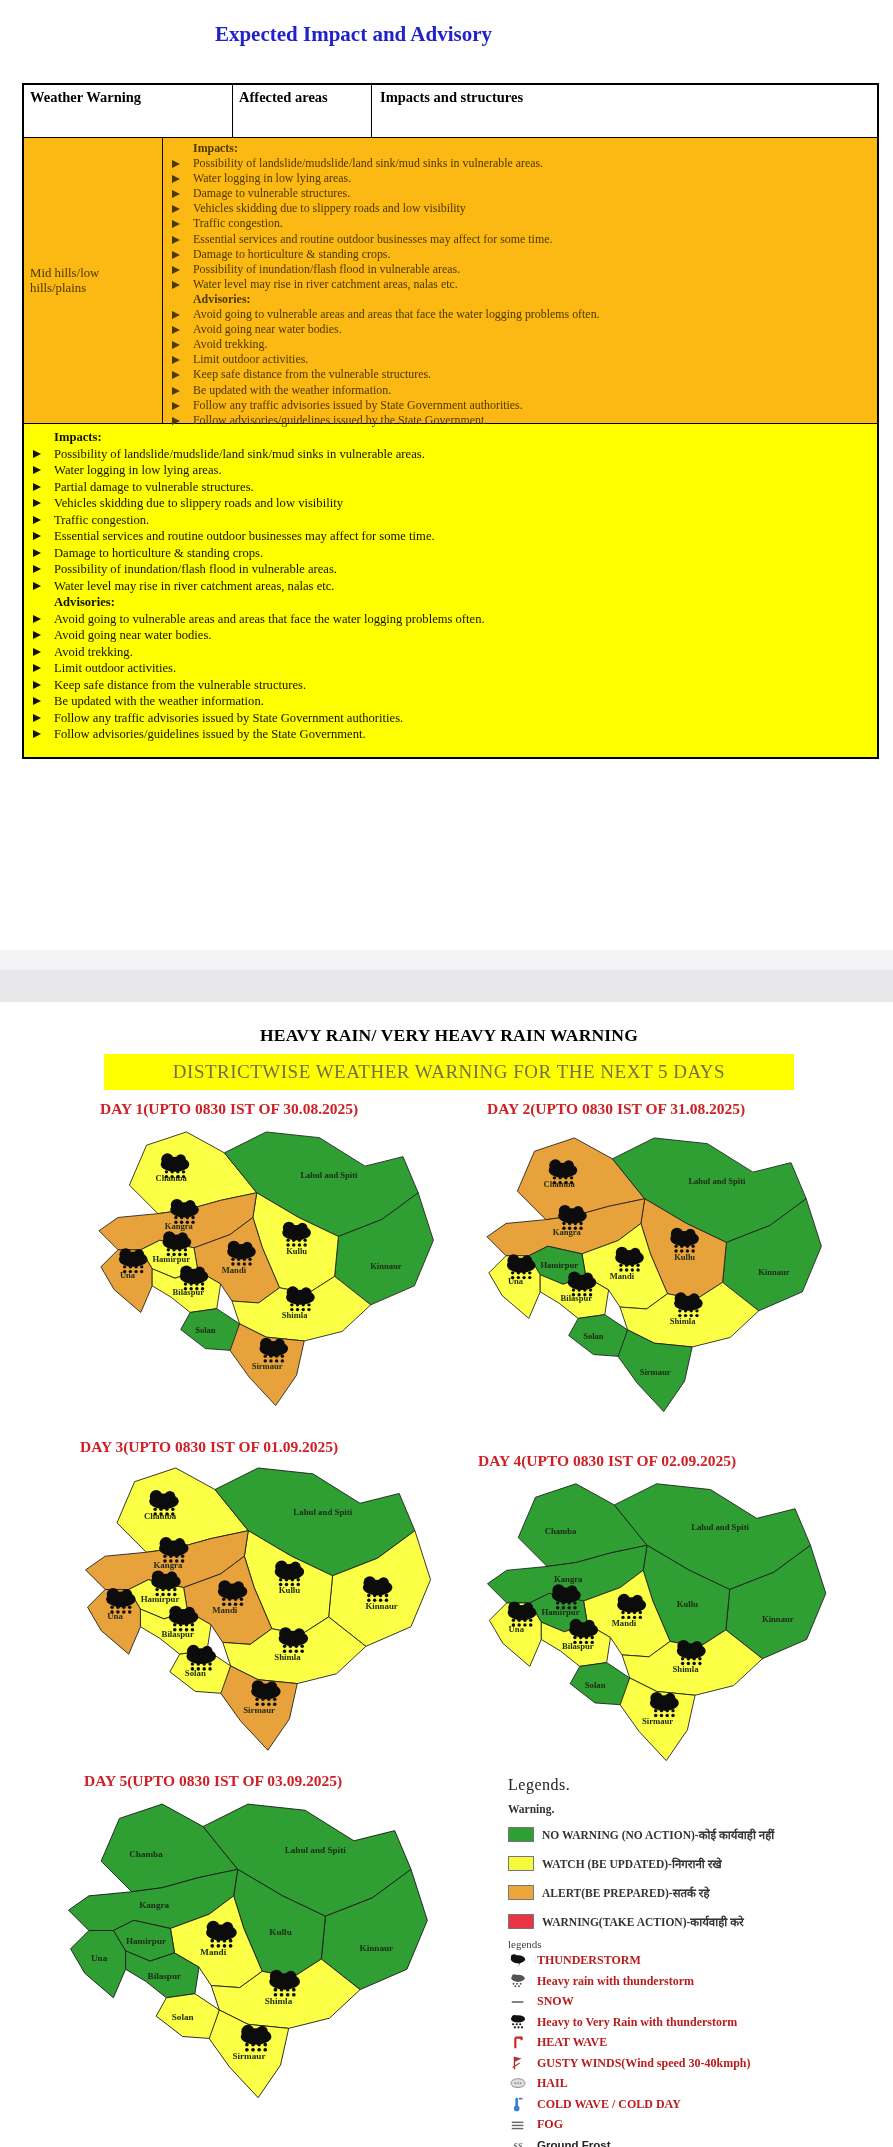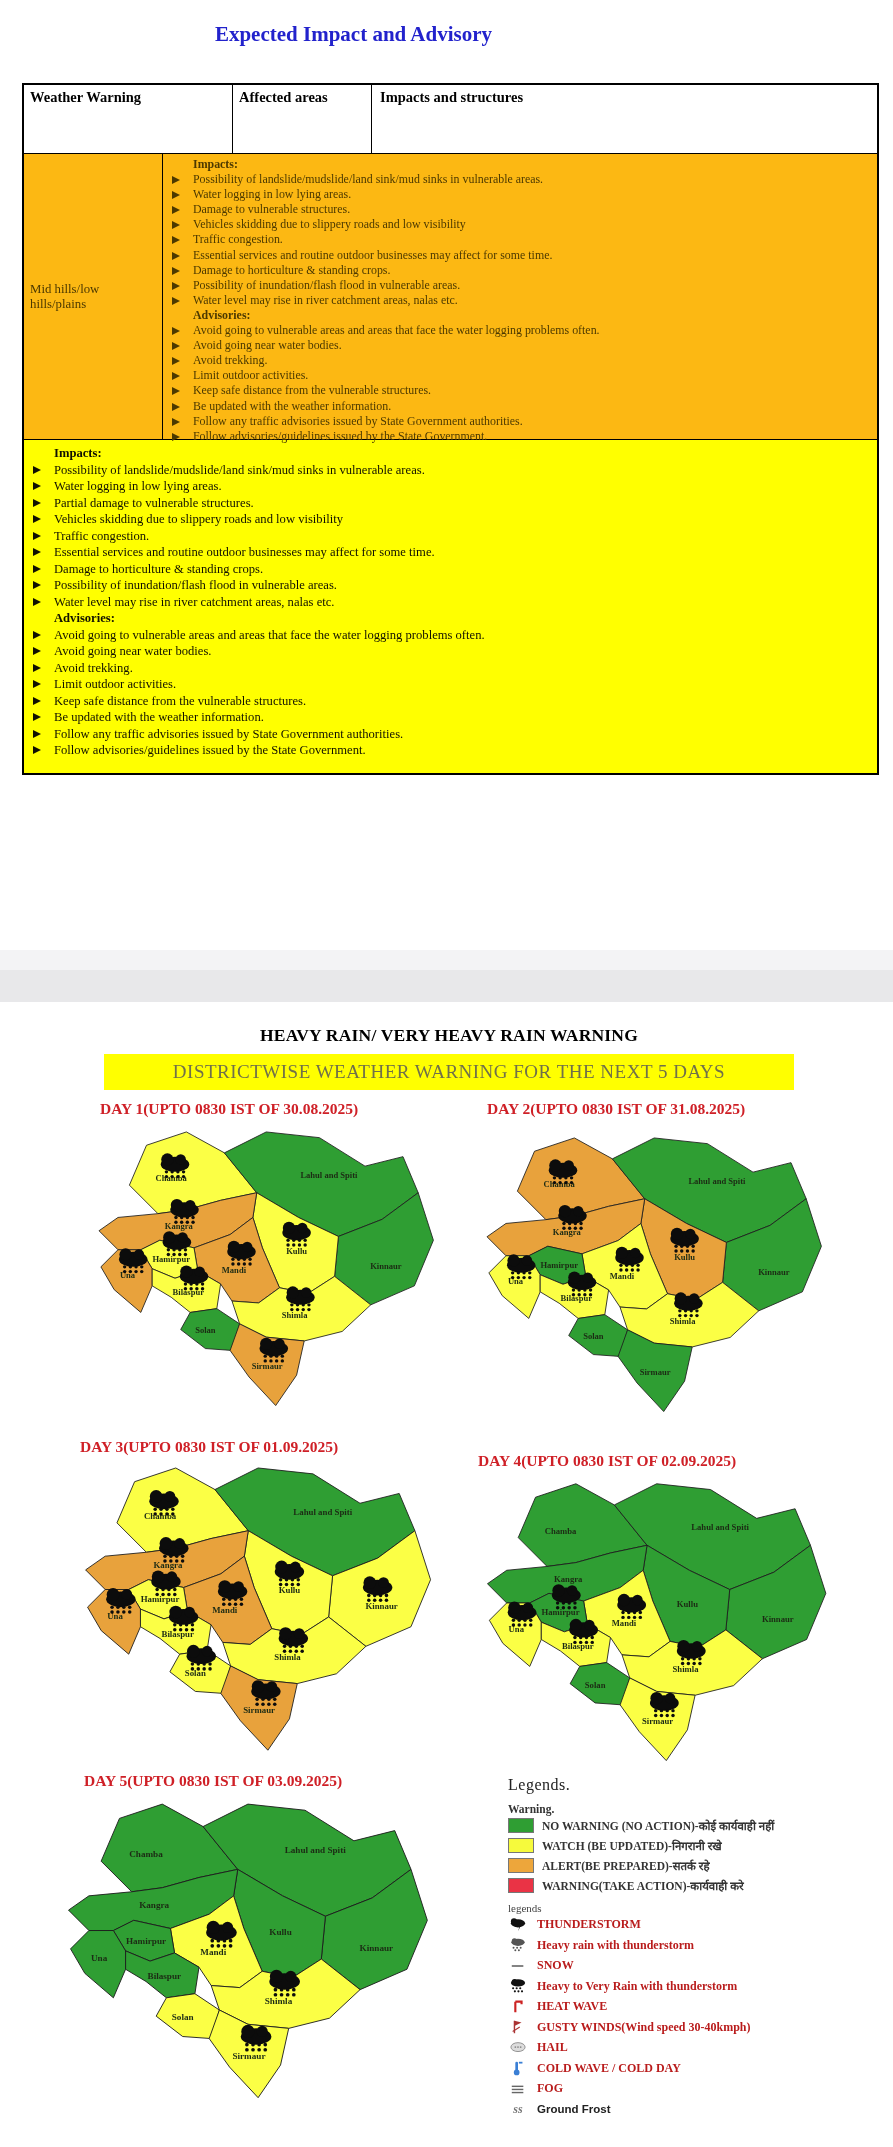--- a/index.html
+++ b/index.html
@@ -8,21 +8,21 @@
   
   .doc-title{position:absolute;left:0;top:22px;width:707px;text-align:center;
              font-size:21px;font-weight:bold;}
   
   .tbl{position:absolute;left:22px;top:83px;width:853px;border:2px solid #000;}
   .trow{display:flex;border-top:1.6px solid #000;}
   .trow:first-child{border-top:none;}
   .c1{width:209px;border-right:1.4px solid #000;box-sizing:border-box;padding:5px 6px;}
   .c2{width:139px;border-right:1.4px solid #000;box-sizing:border-box;padding:5px 6px;}
   .c3{flex:1;box-sizing:border-box;padding:3px 6px 3px 0;}
-  .hrow{height:68px;border-radius:27px;}
+  .hrow{height:52px;border-radius:27px;}
   .hrow .c1,.hrow .c2,.hrow .c3{font-weight:bold;font-size:14.5px;padding-top:4px;}
   .hrow .c3{padding-left:8px;}
   .drow .c1{display:flex;align-items:center;font-weight:bold;font-size:13px;}
   .drow .c2{display:flex;align-items:center;font-size:12.8px;}
   .row-orange{background:#fcb813;height:285px;color:#4c3900;}
   .row-yellow{background:#ffff00;height:333px;color:#111100;}
   .row-orange .c3{font-size:11.9px;line-height:15.1px;}
   .row-yellow .c3{font-size:12.6px;line-height:16.5px;padding-top:5px;}
   .bl{display:flex;align-items:flex-start;}
   .arr{flex:0 0 30px;display:flex;justify-content:flex-start;padding-left:9px;box-sizing:border-box;}
@@ -41,21 +41,21 @@
           display:flex;align-items:center;justify-content:center;
           font-size:19px;color:#70704a;letter-spacing:.5px;}
   .day-title{position:absolute;font-size:15.5px;font-weight:bold;color:#cf2027;white-space:nowrap;}
   .map-holder{position:absolute;}
   .map-holder svg{display:block;}
   .dlabel{font-family:"Liberation Serif",serif;font-weight:bold;fill:#1c2b14;}
   
   .legend{position:absolute;left:508px;top:1776px;width:315px;font-family:"Liberation Serif",serif;}
   .lg-title{font-size:16px;letter-spacing:.5px;color:#222;}
   .lg-warning{font-size:11.5px;font-weight:bold;margin-top:9px;color:#333;}
-  .wrow{display:flex;align-items:center;height:19px;margin-top:1px;}
+  .wrow{display:flex;align-items:center;height:19px;margin-top:10px;}
   .wrow .sw{width:24px;height:13px;border:1px solid #777;margin-right:8px;flex:0 0 24px;}
   .wrow .wl{font-size:11.5px;font-weight:bold;color:#333;white-space:nowrap;}
   .lg-sub{font-size:11px;margin-top:7px;color:#444;}
   .srow{display:flex;align-items:center;height:19.5px;margin-top:1px;}
   .srow .ic{width:20px;height:18px;flex:0 0 20px;margin-right:9px;display:flex;align-items:center;justify-content:center;}
   .srow .sl{font-size:12px;font-weight:bold;color:#b91c1c;white-space:nowrap;}
   .srow:last-child .sl{font-family:"Liberation Sans",sans-serif;font-size:11.5px;color:#222;}
   .frost{font-style:italic;font-weight:bold;color:#777;font-size:12px;}
 </style>
 </head>

